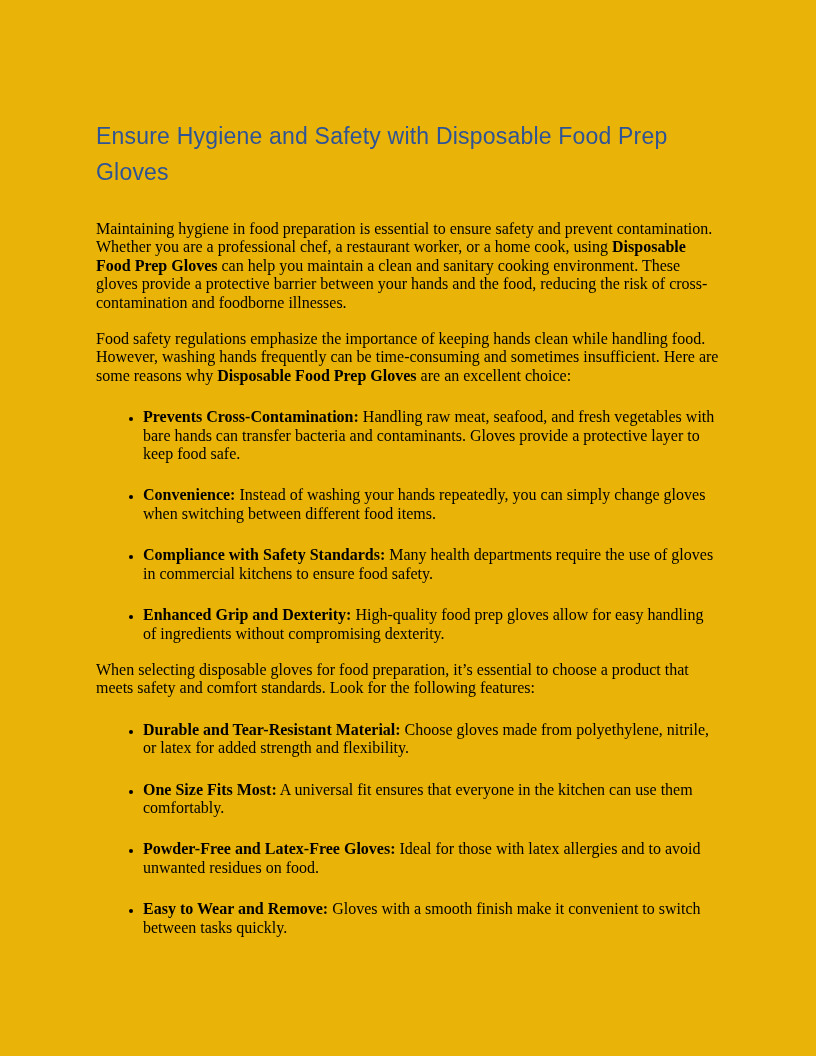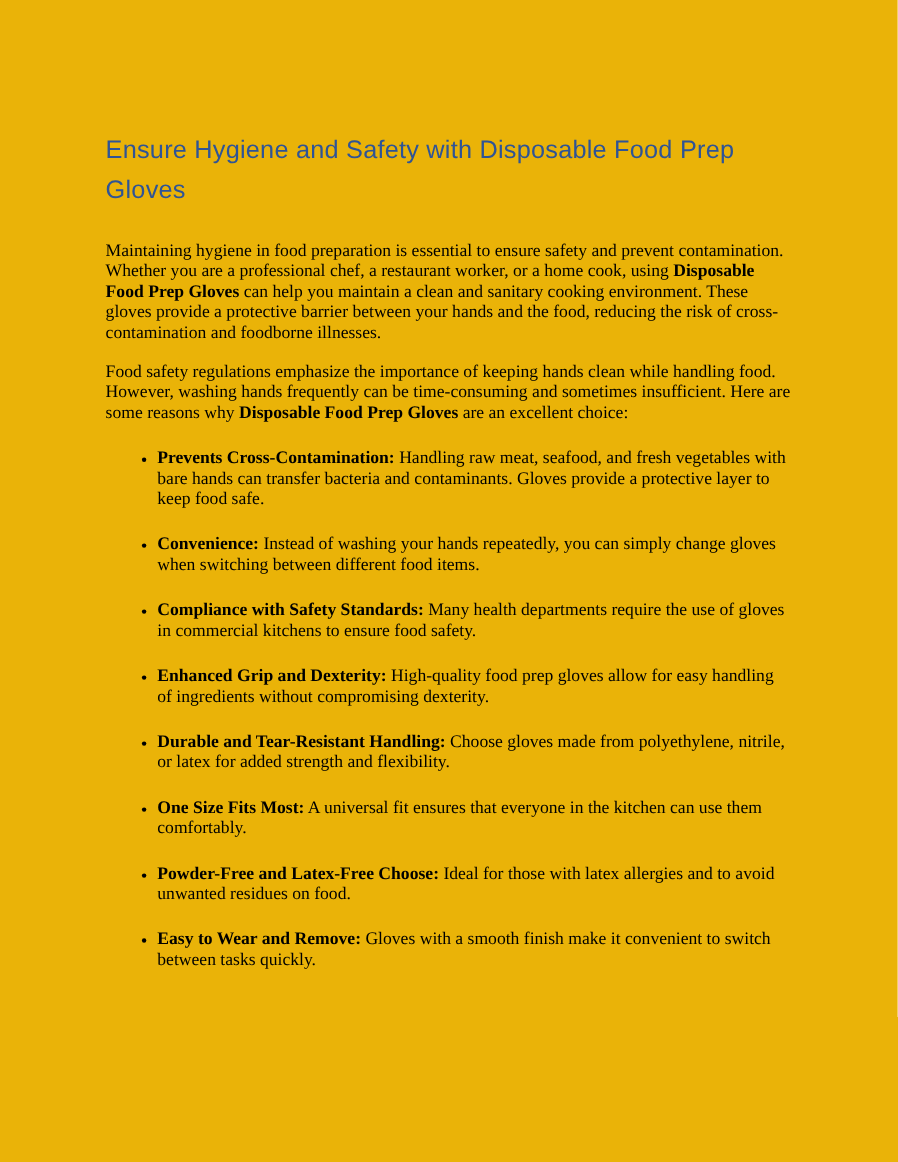--- a/index.html
+++ b/index.html
@@ -72,21 +72,22 @@
   <p class="doc-para"><span>Food safety regulations emphasize the importance of keeping hands clean while handling food. However, washing hands frequently can be time-consuming and sometimes insufficient. Here are some reasons why </span><strong>Disposable Food Prep Gloves</strong><span> are an excellent choice:</span></p>
 
   <ul class="doc-list">
     <li><strong>Prevents Cross-Contamination:</strong><span> Handling raw meat, seafood, and fresh vegetables with bare hands can transfer bacteria and contaminants. Gloves provide a protective layer to keep food safe.</span></li>
     <li><strong>Convenience:</strong><span> Instead of washing your hands repeatedly, you can simply change gloves when switching between different food items.</span></li>
     <li><strong>Compliance with Safety Standards:</strong><span> Many health departments require the use of gloves in commercial kitchens to ensure food safety.</span></li>
     <li><strong>Enhanced Grip and Dexterity:</strong><span> High-quality food prep gloves allow for easy handling of ingredients without compromising dexterity.</span></li>
   </ul>
 
 
+  <p class="doc-para">When selecting disposable gloves for food preparation, it’s essential to choose a product that meets safety and comfort standards. Look for the following features:</p>
 
   <ul class="doc-list">
-    <li><strong>Durable and Tear-Resistant Handling:</strong><span> Choose gloves made from polyethylene, nitrile, or latex for added strength and flexibility.</span></li>
+    <li><strong>Durable and Tear-Resistant Material:</strong><span> Choose gloves made from polyethylene, nitrile, or latex for added strength and flexibility.</span></li>
     <li><strong>One Size Fits Most:</strong><span> A universal fit ensures that everyone in the kitchen can use them comfortably.</span></li>
-    <li><strong>Powder-Free and Latex-Free Choose:</strong><span> Ideal for those with latex allergies and to avoid unwanted residues on food.</span></li>
+    <li><strong>Powder-Free and Latex-Free Gloves:</strong><span> Ideal for those with latex allergies and to avoid unwanted residues on food.</span></li>
     <li><strong>Easy to Wear and Remove:</strong><span> Gloves with a smooth finish make it convenient to switch between tasks quickly.</span></li>
   </ul>
 
 </div>
 
 </body></html>

